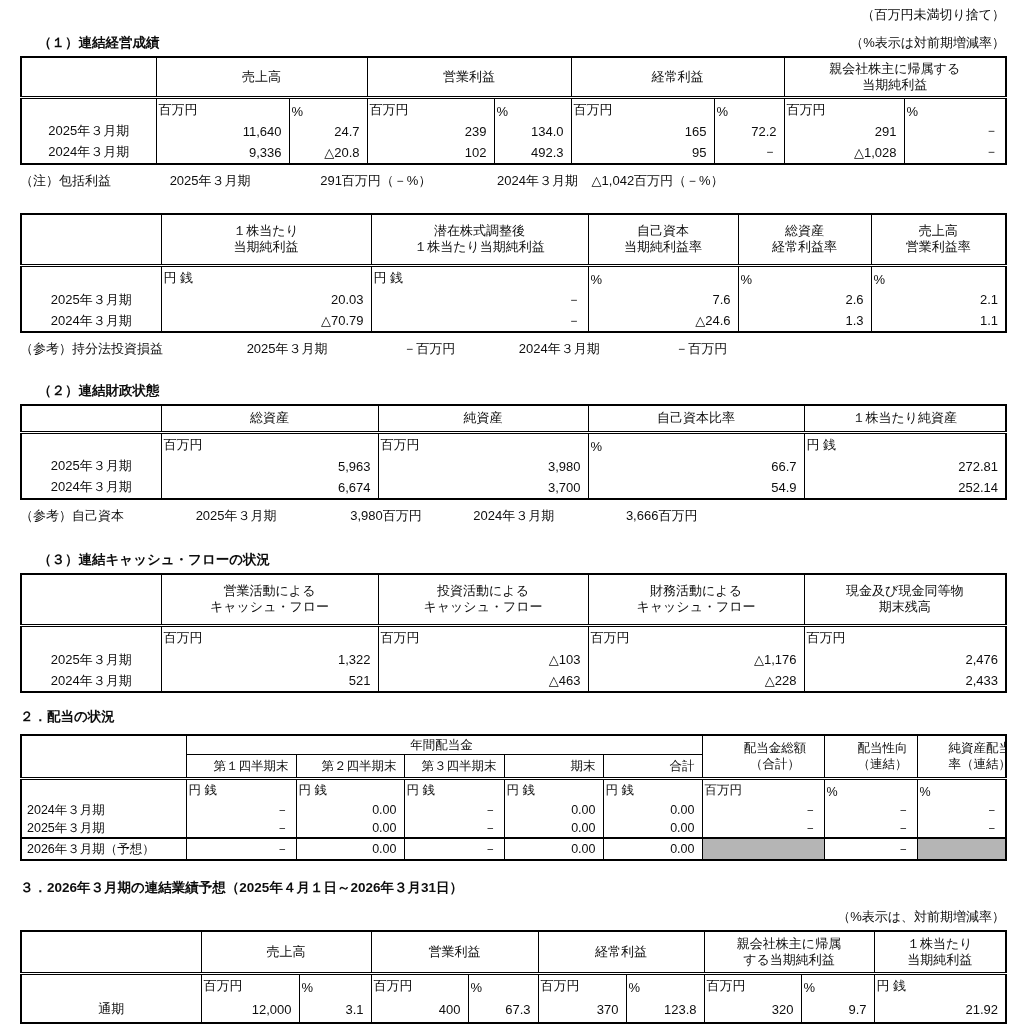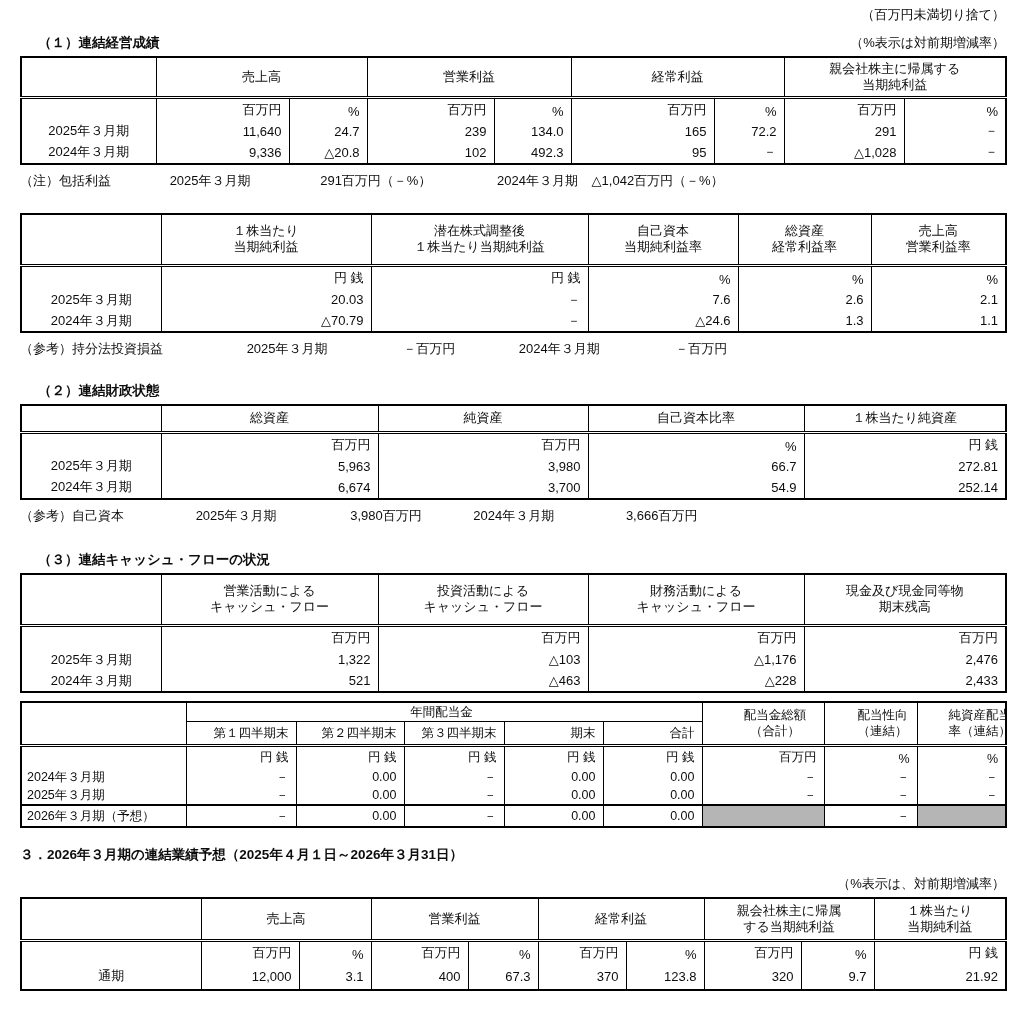--- a/index.html
+++ b/index.html
@@ -9,21 +9,21 @@
   .right{text-align:right;}
   .note{font-size:13px;}
   .sec-title{font-size:13.5px;font-weight:bold;margin-top:9px;}
   .sub-title{font-size:13.5px;font-weight:bold;margin-left:18px;}
   .flexrow{display:flex;justify-content:space-between;align-items:flex-end;}
 
   table.t{border-collapse:collapse;table-layout:fixed;width:985px;border:2px solid #000;}
   .t th,.t td{border:0 solid #000;border-left-width:1px;padding:0 7px 0 2px;
               font-size:13px;font-weight:normal;white-space:nowrap;overflow:hidden;}
   tr.hrow>th{border-bottom:3px double #000;text-align:center;vertical-align:middle;padding:1px 2px;}
-  tr.urow>td{text-align:right;vertical-align:bottom;height:20px;padding-bottom:2px;}
+  tr.urow>td{vertical-align:bottom;height:20px;padding-bottom:2px;}
   tr.drow>td{height:21px;vertical-align:middle;}
   td.num{text-align:right;}
   td.lbl{text-align:center;padding:0 2px;}
   .l{display:block;line-height:1.25;}
 
   .t1 tr.hrow{height:40px;}
   .t2 tr.hrow,.t4 tr.hrow{height:52px;}
   .t3 tr.hrow{height:27px;}
   .t6 tr.hrow{height:42px;}
   .t6 tr.drow>td{height:25px;}
@@ -288,20 +288,21 @@
     <tr class="drow">
       <td class="lbl">2024年３月期</td>
       <td class="num">521</td>
       <td class="num">△463</td>
       <td class="num">△228</td>
       <td class="num">2,433</td>
     </tr>
   </tbody>
     </table>
 
+  <div class="sec-title" style="margin-top:15px">２．配当の状況</div>
 
   <table class="t t5" style="margin-top:8px">
     <colgroup>
         <col style="width:165px">
         <col style="width:110px">
         <col style="width:108px">
         <col style="width:100px">
         <col style="width:99px">
         <col style="width:99px">
         <col style="width:122px">

